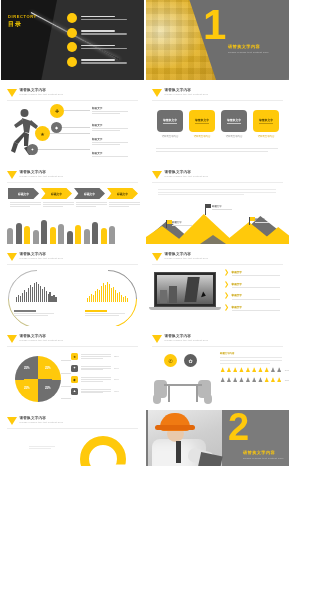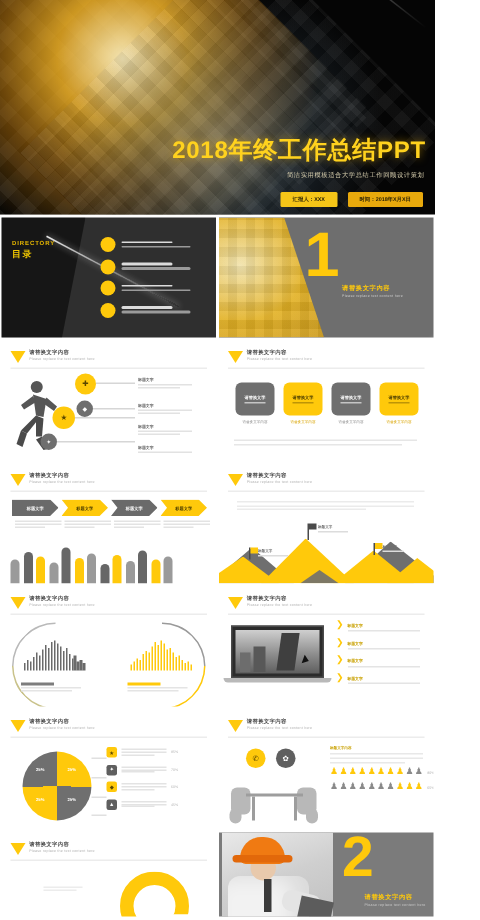--- a/index.html
+++ b/index.html
@@ -209,32 +209,20 @@
   .carr{position:absolute;right:18px;top:26px;width:46px;height:46px;border-radius:50%;
     border:9px solid #FFC90B;box-sizing:border-box;clip-path:polygon(0 0,100% 0,100% 62%,55% 62%,55% 100%,0 100%);}
   .ctx{position:absolute;left:28px;top:36px;display:flex;flex-direction:column;gap:1.4px;}
   .ctx .fl{background:#ececec;}
 </style>
 </head>
 <body>
 
 <div class="deck">
 
-  <div class="hero slide">
-    <div class="hero-mosaic"></div>
-    <div class="hero-mosaic2"></div>
-
-    <div class="hero-streak2"></div>
-    <div class="hero-title">2018年终工作总结PPT</div>
-    <div class="hero-sub">简洁实用模板适合大学总结工作回顾设计策划</div>
-    <div class="hero-btns">
-      <div class="hero-btn">汇报人：XXX</div>
-      <div class="hero-btn b2">时间：2018年X月X日</div>
-    </div>
-  </div>
 
   <div class="row">
 
     <div class="slide half s-dir">
       <div class="dir-right"></div>
       <div class="dir-left"></div>
       <div class="dir-beam"></div>
       <div class="dir-lbl">
         <div class="dir-en">DIRECTORY</div>
         <div class="dir-cn">目录</div>

